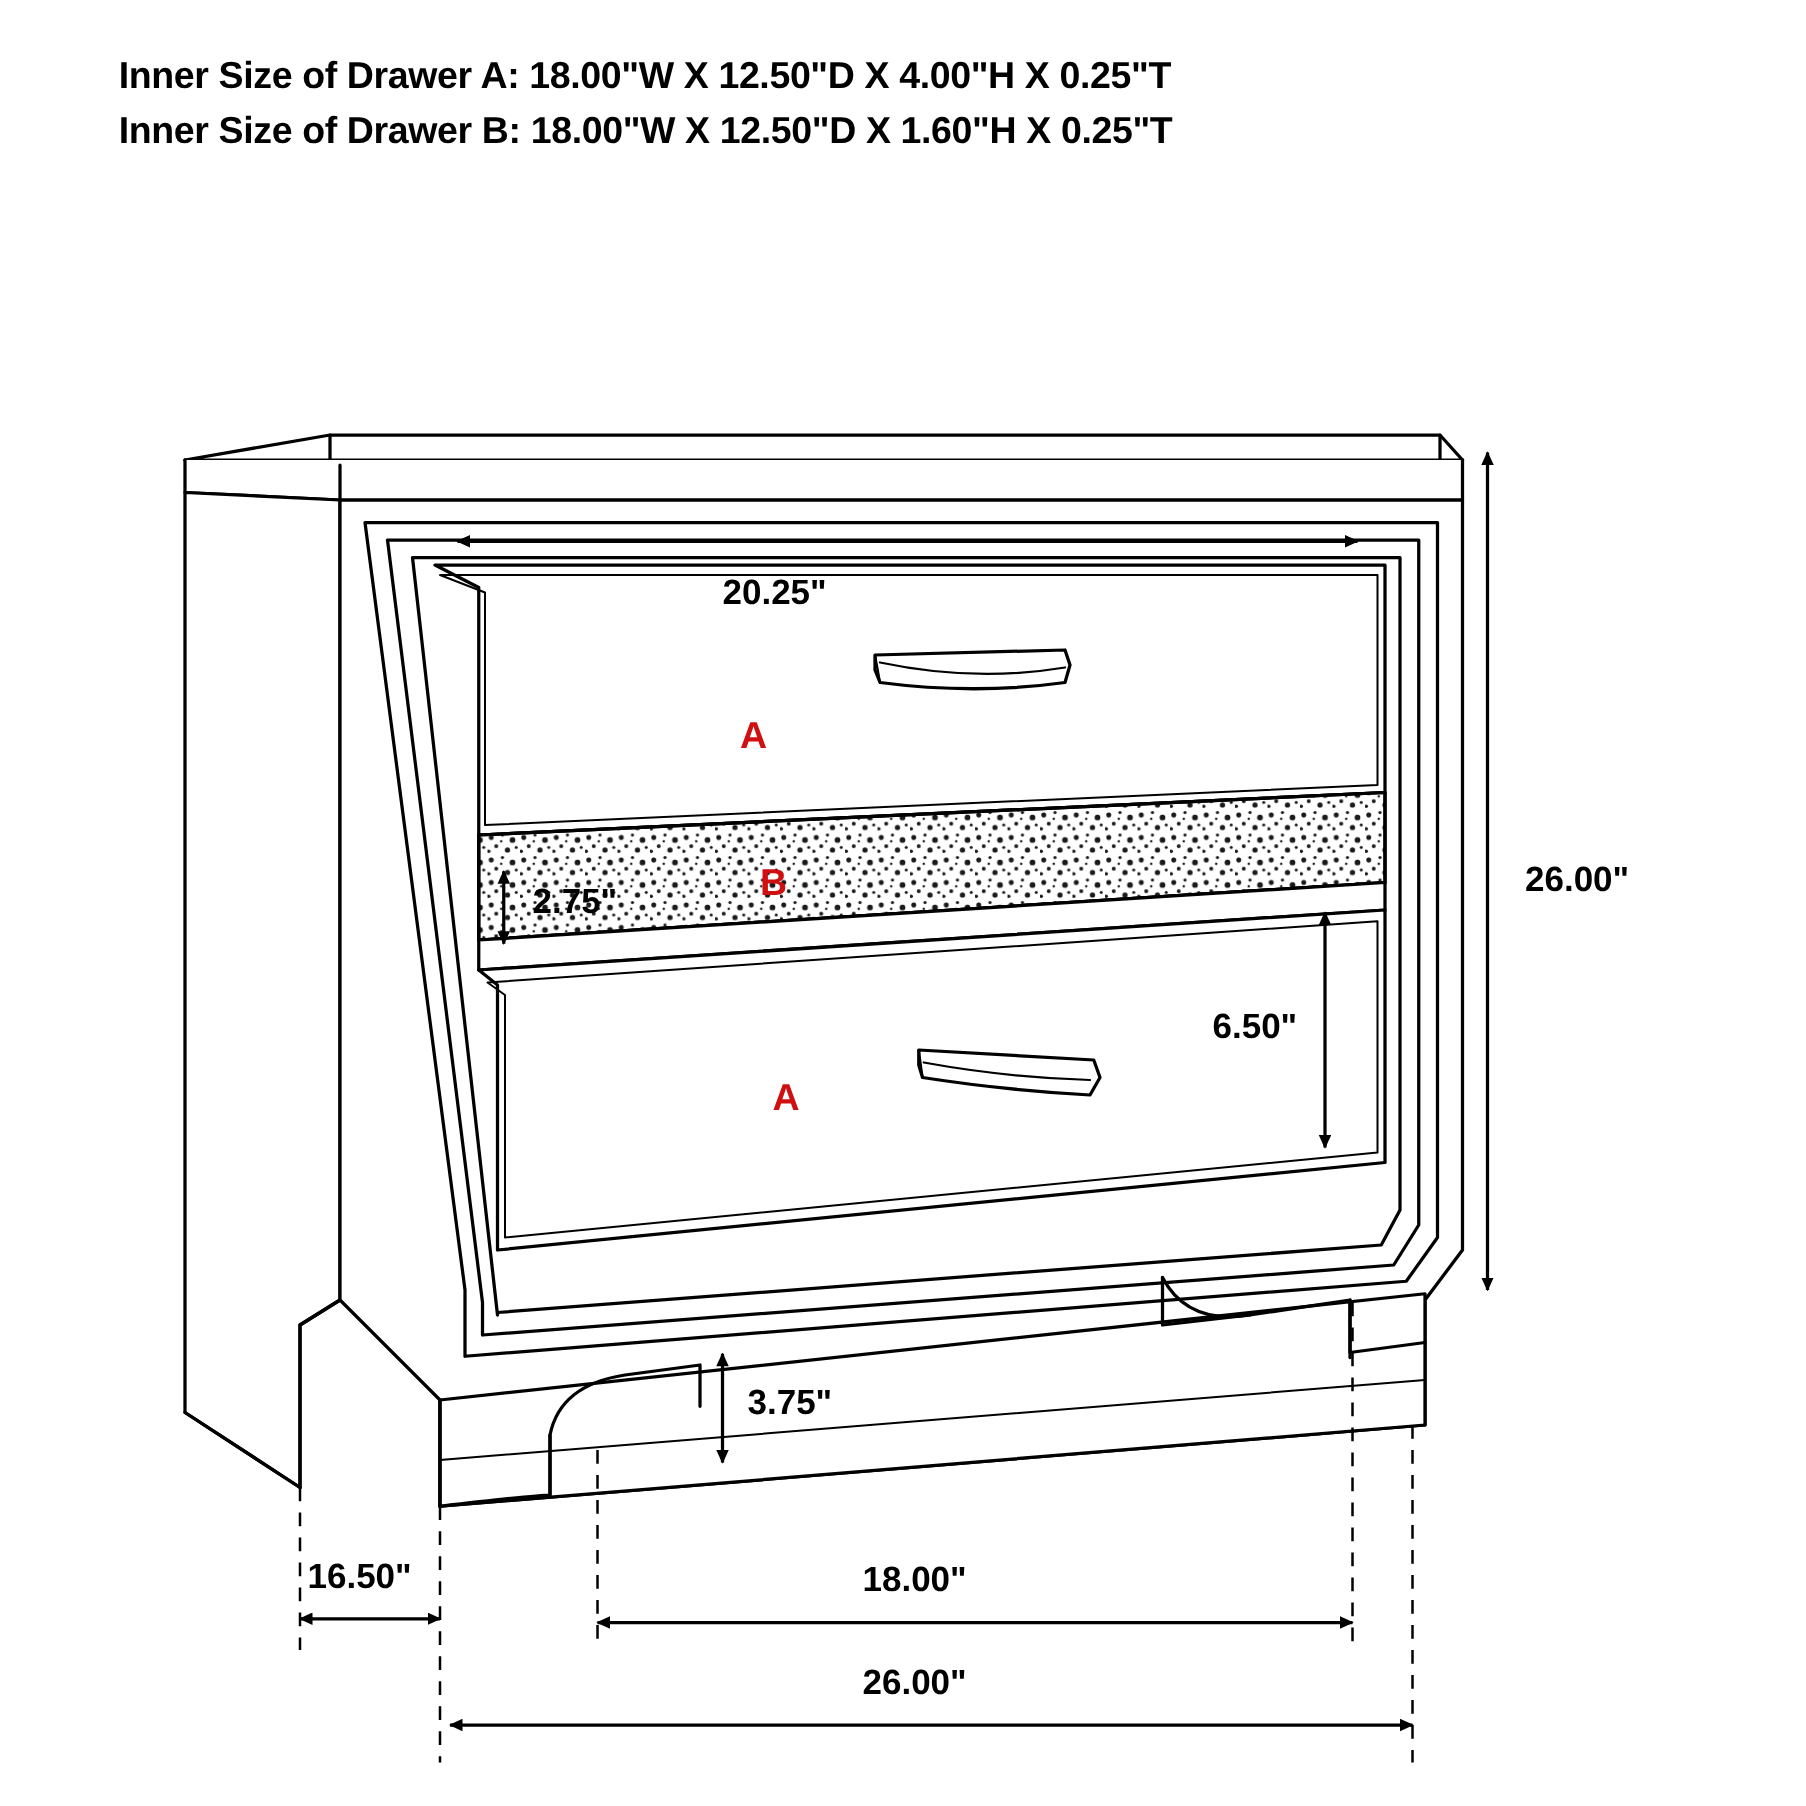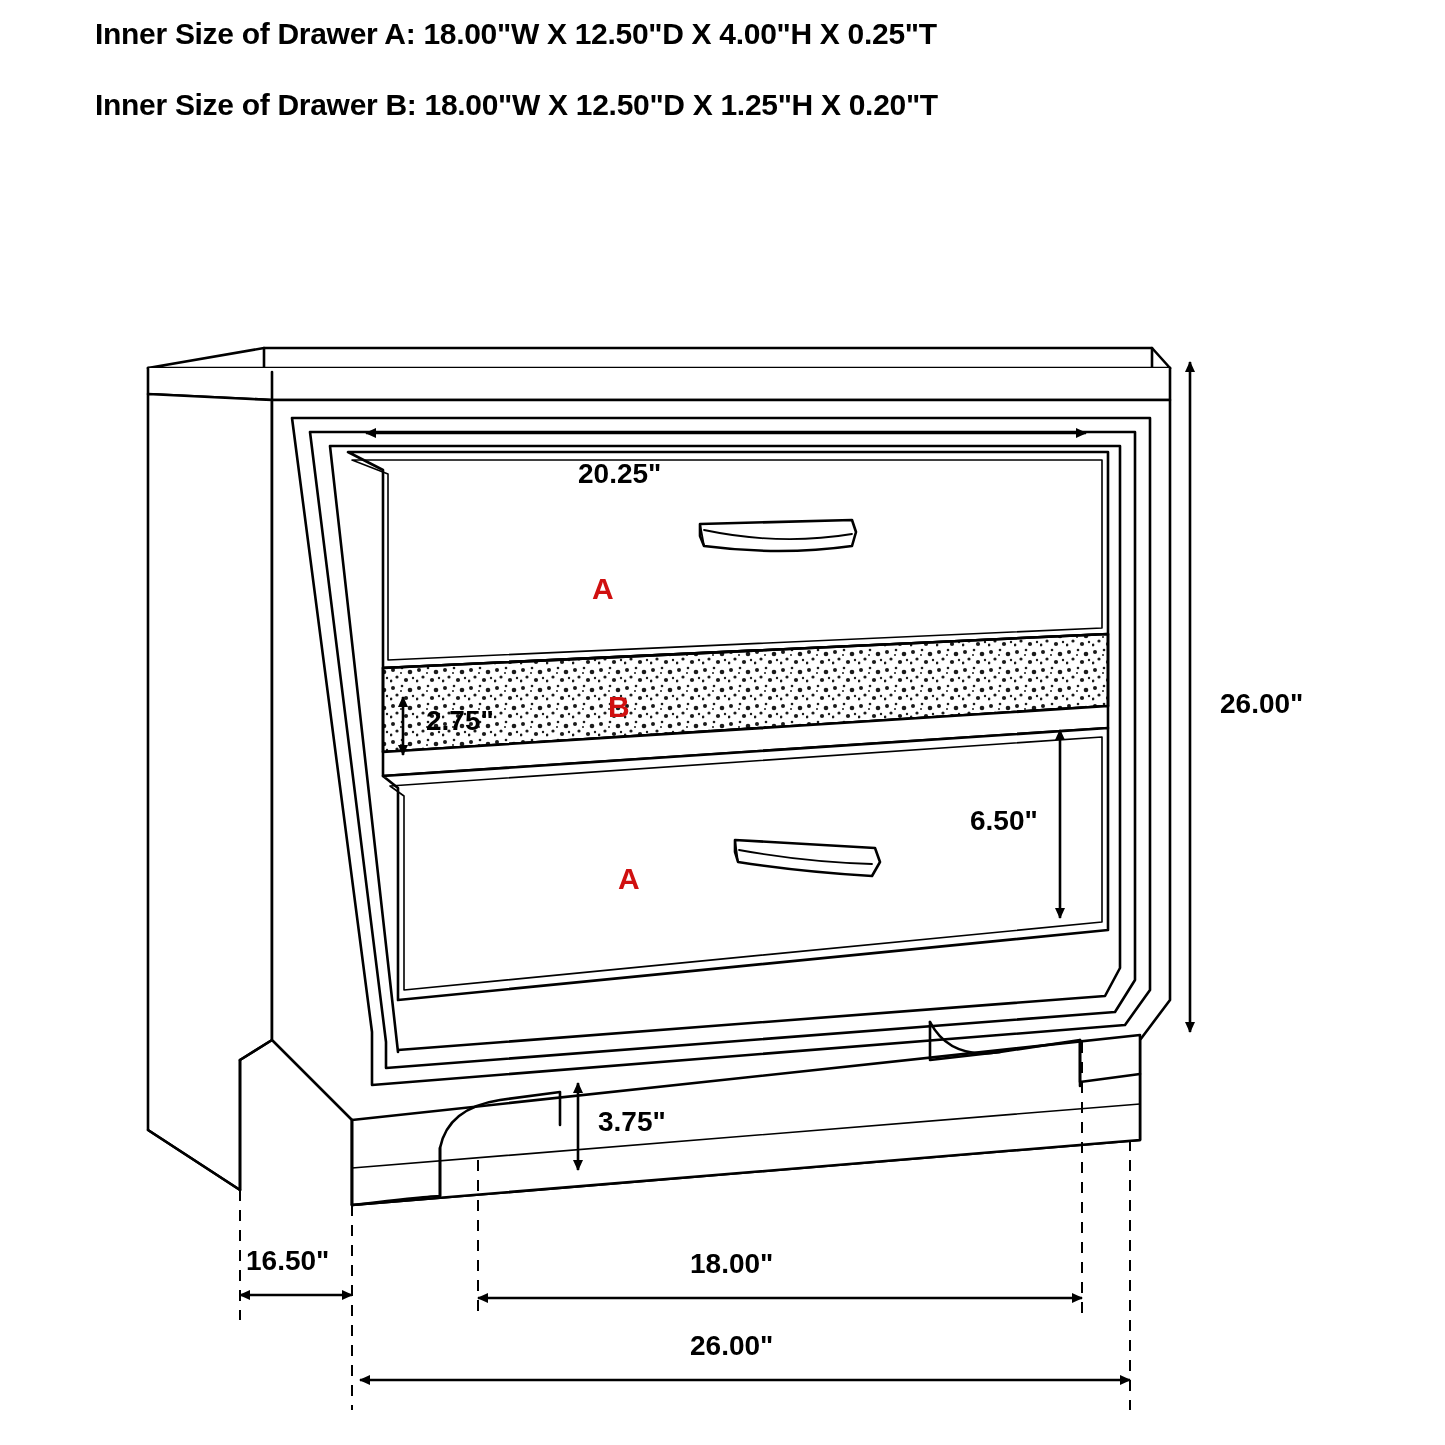--- a/index.html
+++ b/index.html
@@ -17,21 +17,21 @@
   }
   .hdr {
     position: absolute;
     left: 95px;
     font-weight: bold;
     font-size: 30px;
     color: #000;
     white-space: nowrap;
     letter-spacing: -0.3px;
   }
-  #hdr1 { top: 17px; }
+  #hdr1 { top: 44px; }
   #hdr2 { top: 88px; }
 
   .dimlabel {
     position: absolute;
     font-weight: bold;
     font-size: 28px;
     color: #000;
     white-space: nowrap;
   }
   .drawerlabel {
@@ -47,21 +47,21 @@
     width: 1445px;
     height: 1445px;
   }
 </style>
 </head>
 <body>
 
 <div id="page">
 
   <div class="hdr" id="hdr1">Inner Size of Drawer A: 18.00"W X 12.50"D X 4.00"H X 0.25"T</div>
-  <div class="hdr" id="hdr2">Inner Size of Drawer B: 18.00"W X 12.50"D X 1.25"H X 0.20"T</div>
+  <div class="hdr" id="hdr2">Inner Size of Drawer B: 18.00"W X 12.50"D X 1.60"H X 0.25"T</div>
 
   <svg id="art" viewBox="0 0 1445 1445">
     <defs>
       <marker id="arrEnd" markerWidth="12" markerHeight="12" refX="10" refY="5" orient="auto" markerUnits="userSpaceOnUse">
         <path d="M0,0 L11,5 L0,10 z" fill="#000"></path>
       </marker>
       <marker id="arrStart" markerWidth="12" markerHeight="12" refX="1" refY="5" orient="auto" markerUnits="userSpaceOnUse">
         <path d="M11,0 L0,5 L11,10 z" fill="#000"></path>
       </marker>
       <pattern id="speck" width="26" height="18" patternUnits="userSpaceOnUse">

